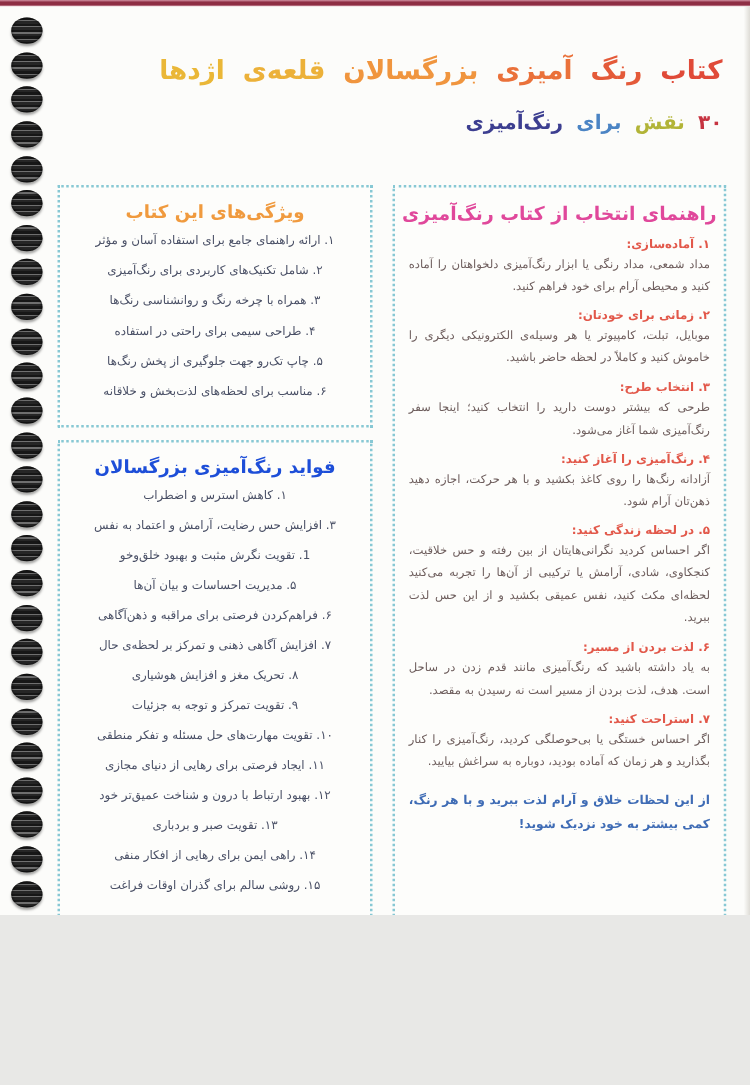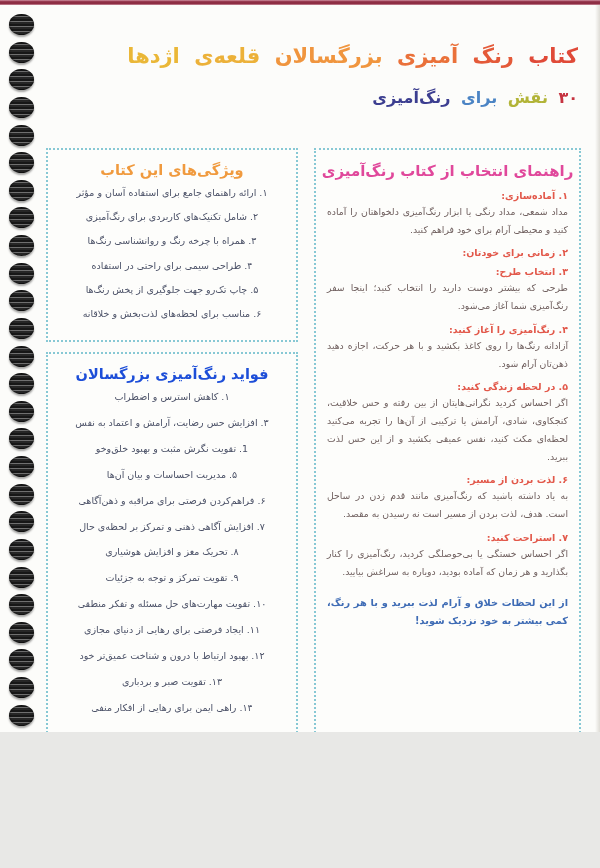--- a/index.html
+++ b/index.html
@@ -182,34 +182,36 @@
         <div class="benefit-item">۱۰. تقویت مهارت‌های حل مسئله و تفکر منطقی</div>
 
         <div class="benefit-item">۱۱. ایجاد فرصتی برای رهایی از دنیای مجازی</div>
 
         <div class="benefit-item">۱۲. بهبود ارتباط با درون و شناخت عمیق‌تر خود</div>
 
         <div class="benefit-item">۱۳. تقویت صبر و بردباری</div>
 
         <div class="benefit-item">۱۴. راهی ایمن برای رهایی از افکار منفی</div>
 
+        <div class="benefit-item">۱۵. روشی سالم برای گذران اوقات فراغت</div>
       </div>
   </div>
 
   <div class="box guide-box">
     <div class="box-header">راهنمای انتخاب از کتاب رنگ‌آمیزی</div>
     <div class="guide-content">
 
         <div class="gsec">
           <div class="gsec-head">۱. آماده‌سازی:</div>
           <div class="gsec-body">مداد شمعی، مداد رنگی یا ابزار رنگ‌آمیزی دلخواهتان را آماده کنید و محیطی آرام برای خود فراهم کنید.</div>
         </div>
 
         <div class="gsec">
           <div class="gsec-head">۲. زمانی برای خودتان:</div>
+          <div class="gsec-body">موبایل، تبلت، کامپیوتر یا هر وسیله‌ی الکترونیکی دیگری را خاموش کنید و کاملاً در لحظه حاضر باشید.</div>
         </div>
 
         <div class="gsec">
           <div class="gsec-head">۳. انتخاب طرح:</div>
           <div class="gsec-body">طرحی که بیشتر دوست دارید را انتخاب کنید؛ اینجا سفر رنگ‌آمیزی شما آغاز می‌شود.</div>
         </div>
 
         <div class="gsec">
           <div class="gsec-head">۴. رنگ‌آمیزی را آغاز کنید:</div>
           <div class="gsec-body">آزادانه رنگ‌ها را روی کاغذ بکشید و با هر حرکت، اجازه دهید ذهن‌تان آرام شود.</div>

